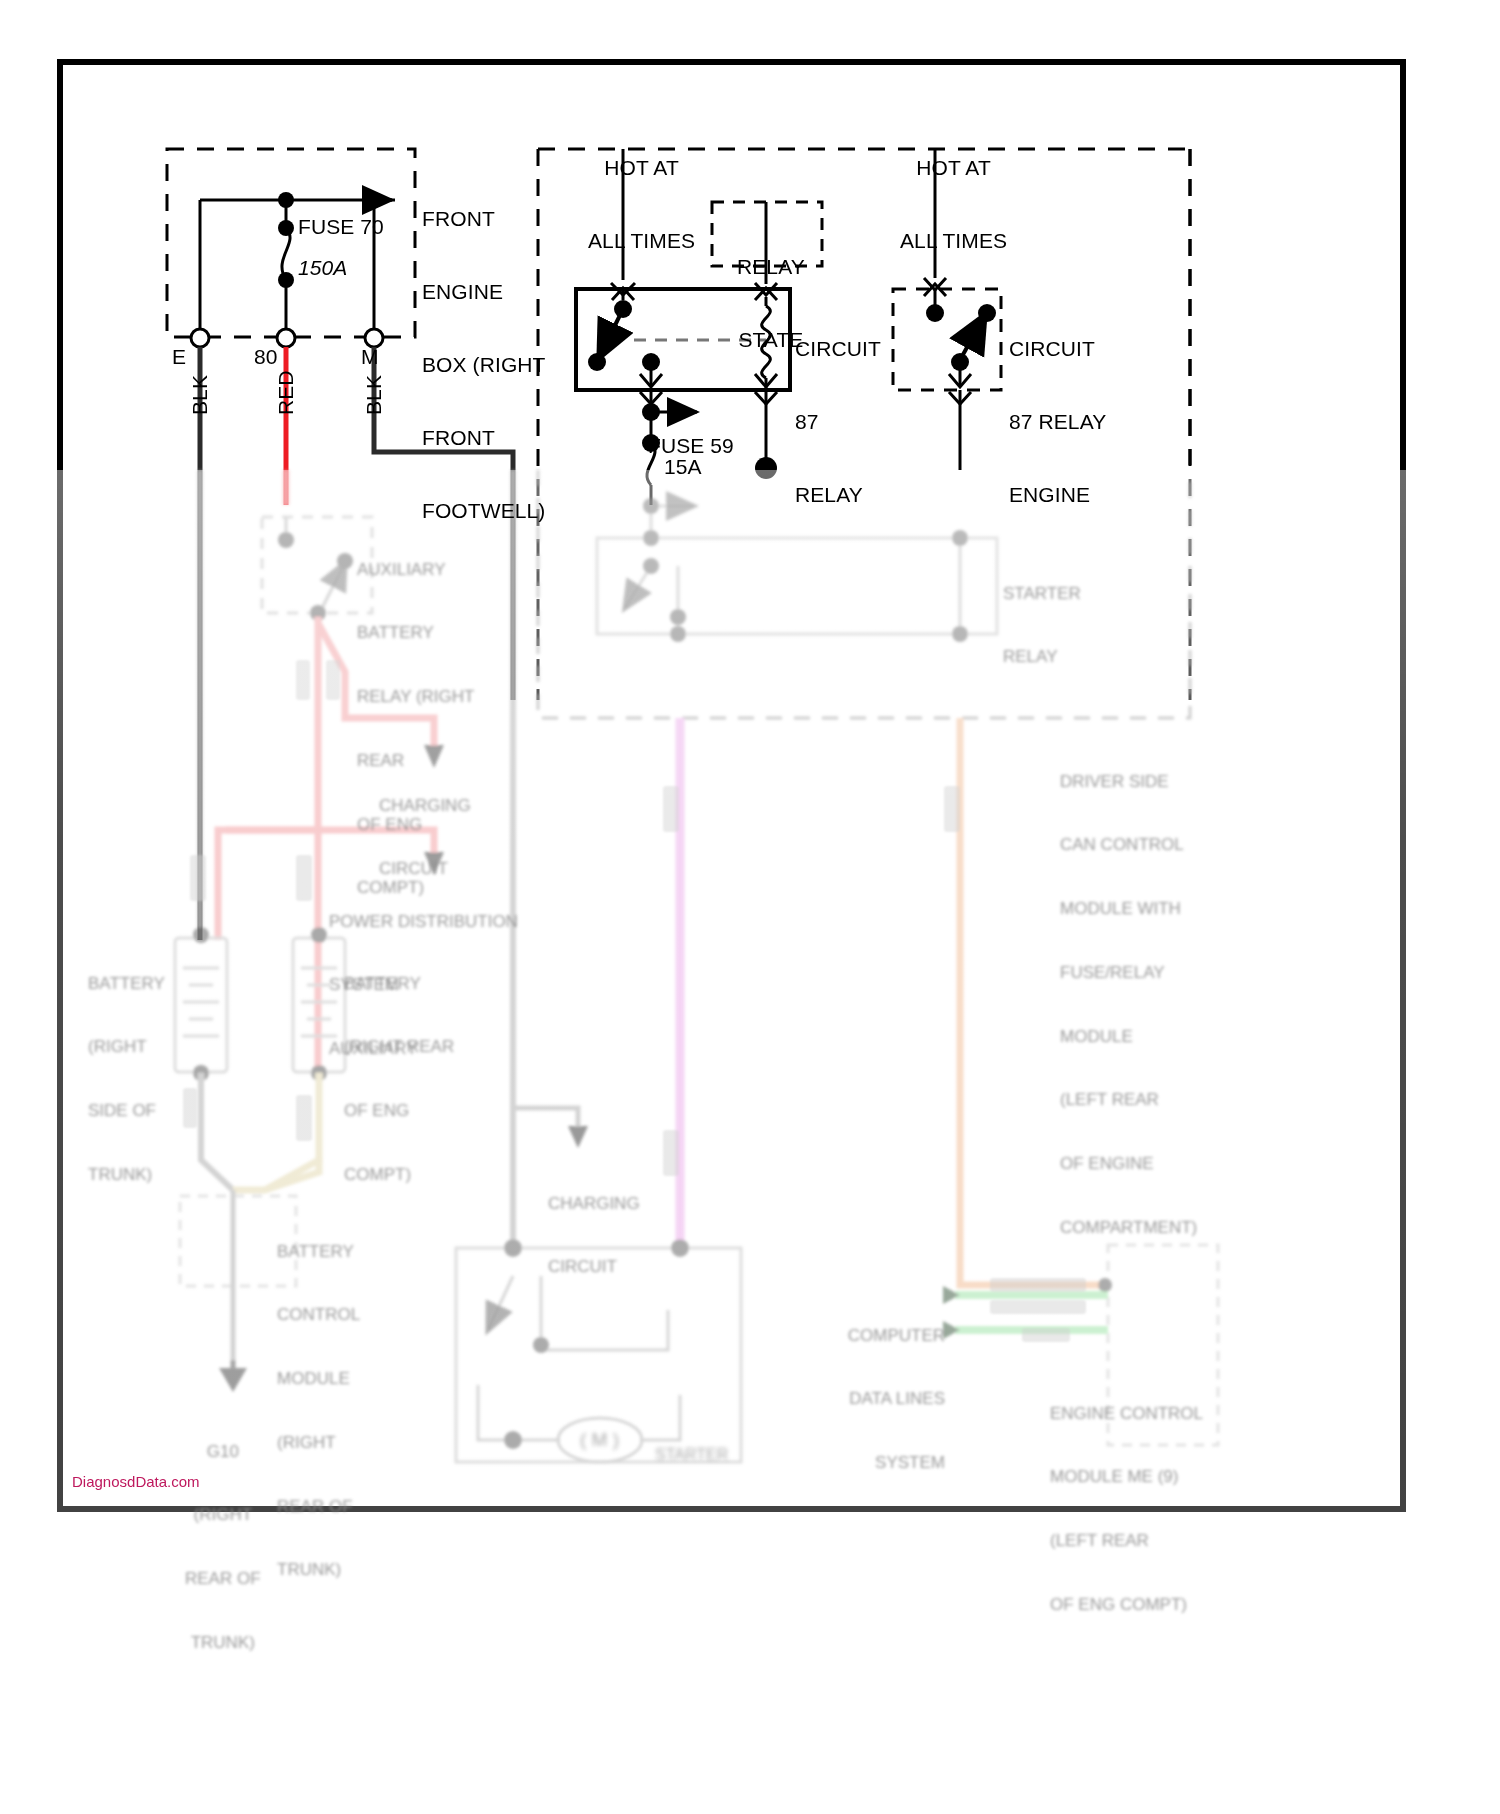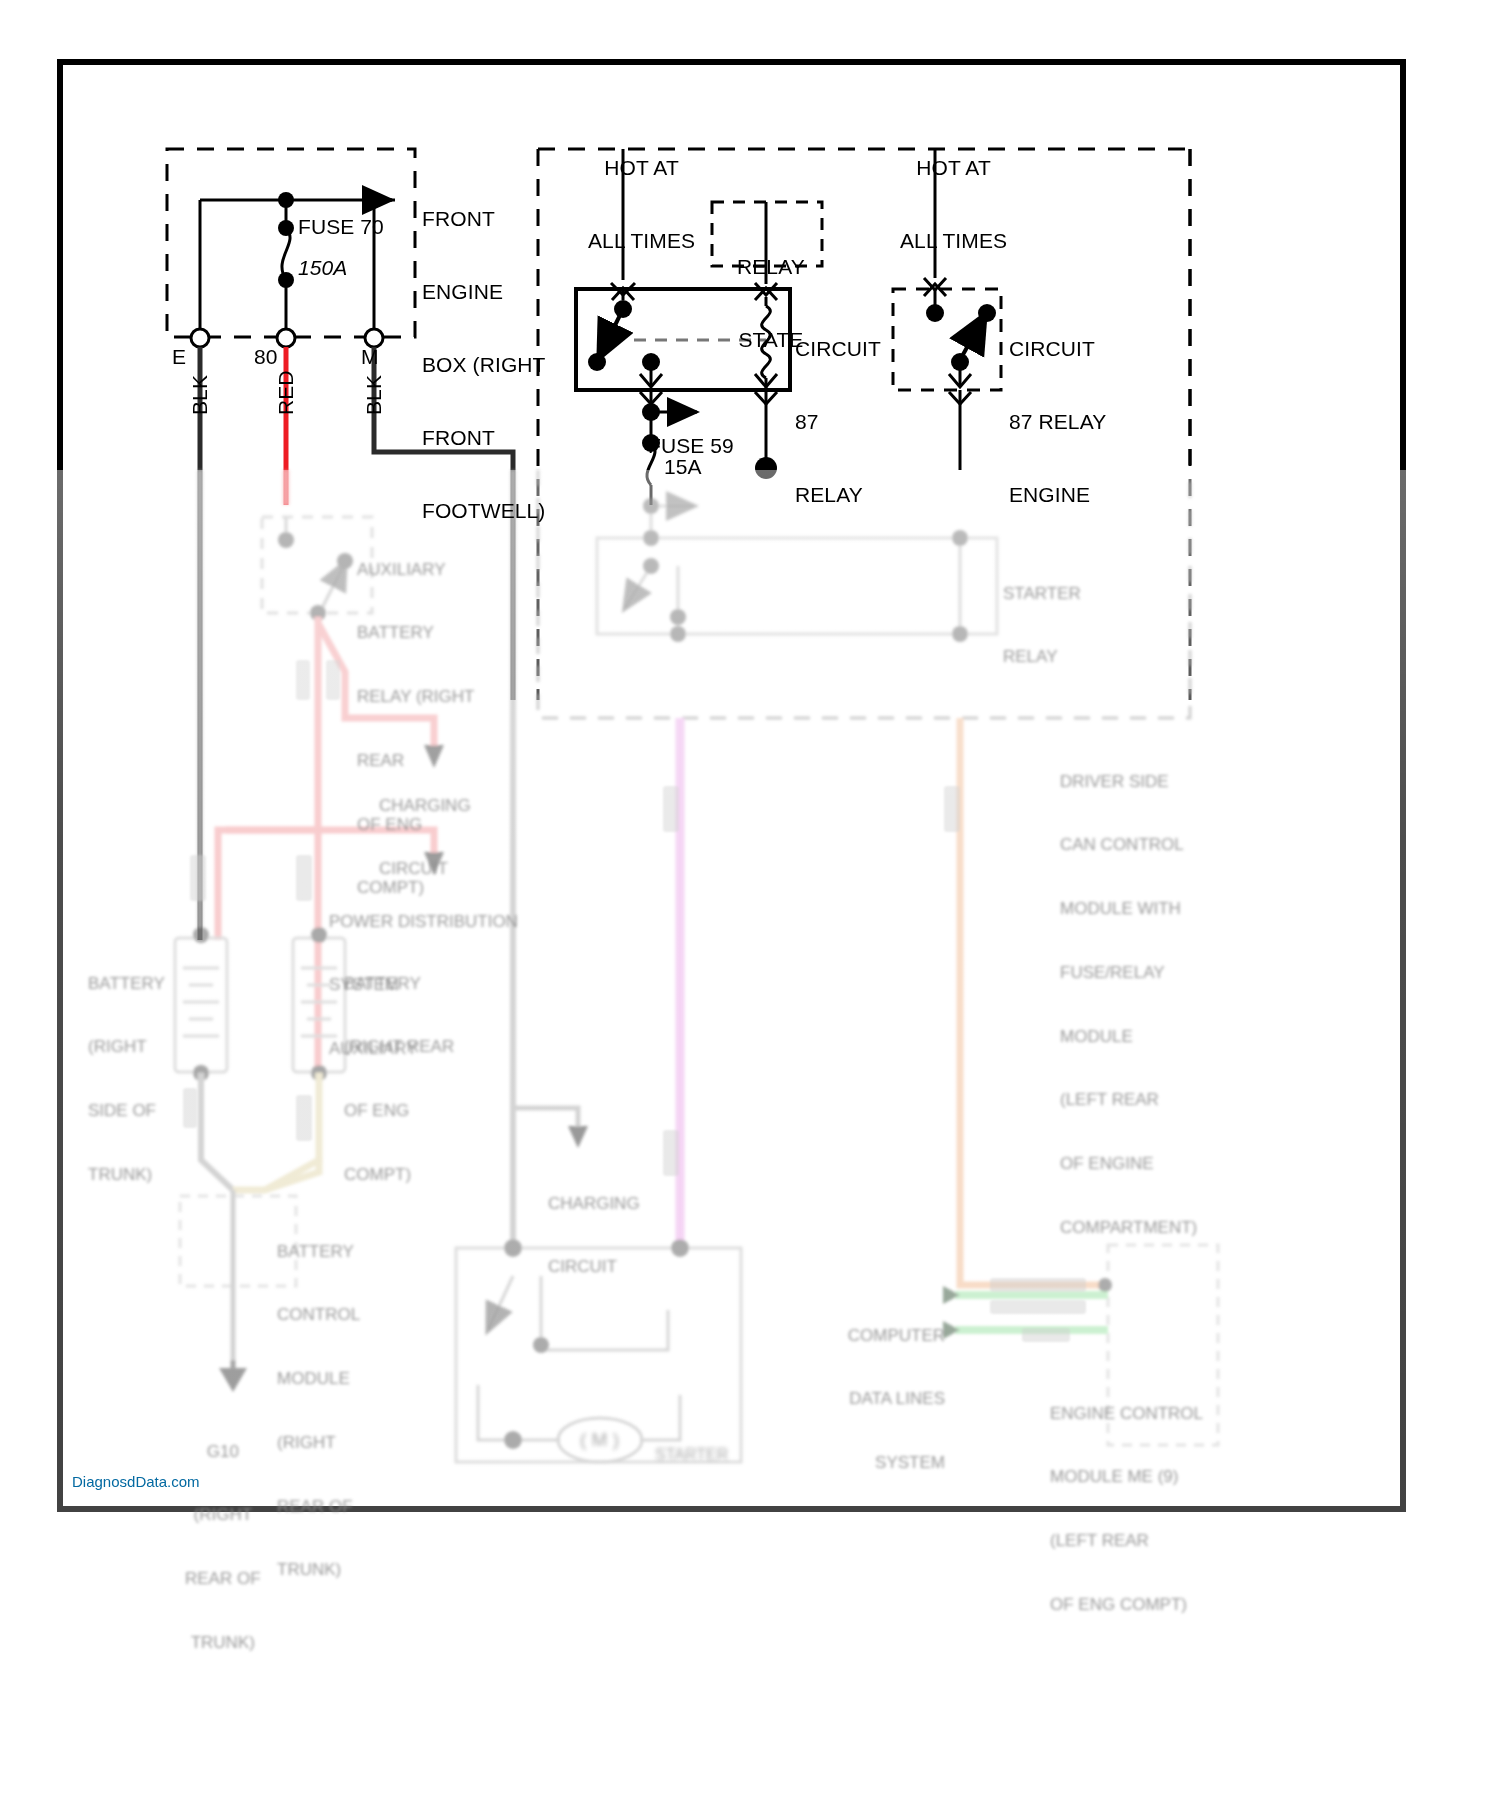--- a/index.html
+++ b/index.html
@@ -5,21 +5,21 @@
   html,body{margin:0;padding:0;background:#ffffff;}
   body{font-family:"Liberation Sans",sans-serif;}
   #page{position:relative;width:1500px;height:1814px;background:#ffffff;overflow:hidden;}
   #canvas{position:absolute;left:0;top:0;width:1500px;height:1814px;}
   .lbl{position:absolute;font-family:"Liberation Sans",sans-serif;color:#000;white-space:pre;line-height:1.16;}
   .sharp{font-size:21px;letter-spacing:0.1px;}
   .vert{transform:rotate(-90deg);transform-origin:left top;}
   
   .faded{color:#8d8d8d;font-size:17px;line-height:1.25;filter:blur(1.7px);opacity:.88;}
   .faded2{color:#9a9a9a;font-size:16px;line-height:1.25;filter:blur(1.9px);opacity:.85;}
-  .wm{color:#0369a1;font-size:15px;filter:blur(.6px);}
+  .wm{color:#be185d;font-size:15px;filter:blur(.6px);}
   .fadeveil{position:absolute;left:55px;top:470px;width:1390px;height:1060px;
             background:linear-gradient(to bottom, rgba(255,255,255,.42) 0%, rgba(255,255,255,.30) 35%, rgba(255,255,255,.26) 100%);
             pointer-events:none;}
 </style>
 </head>
 <body>
 
 <div id="page">
 
   <svg id="canvas" viewBox="0 0 1500 1814">

